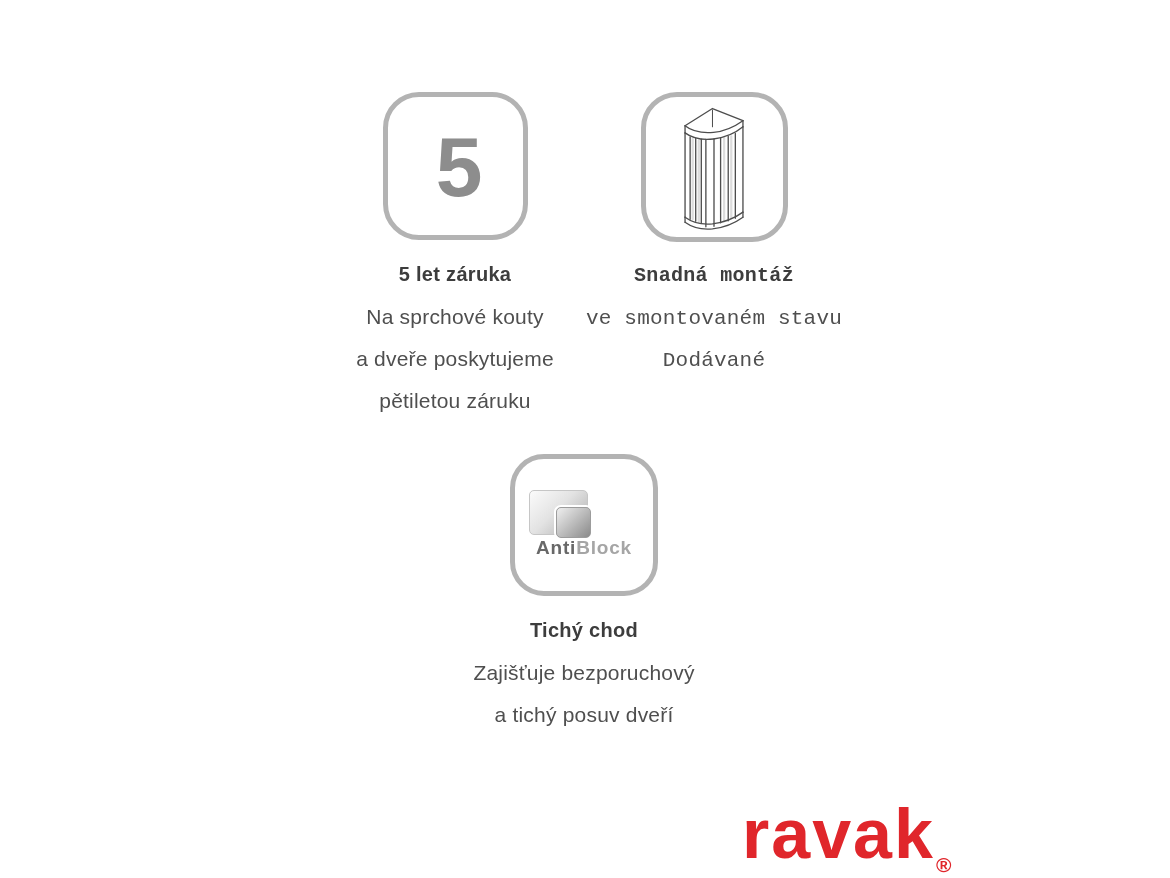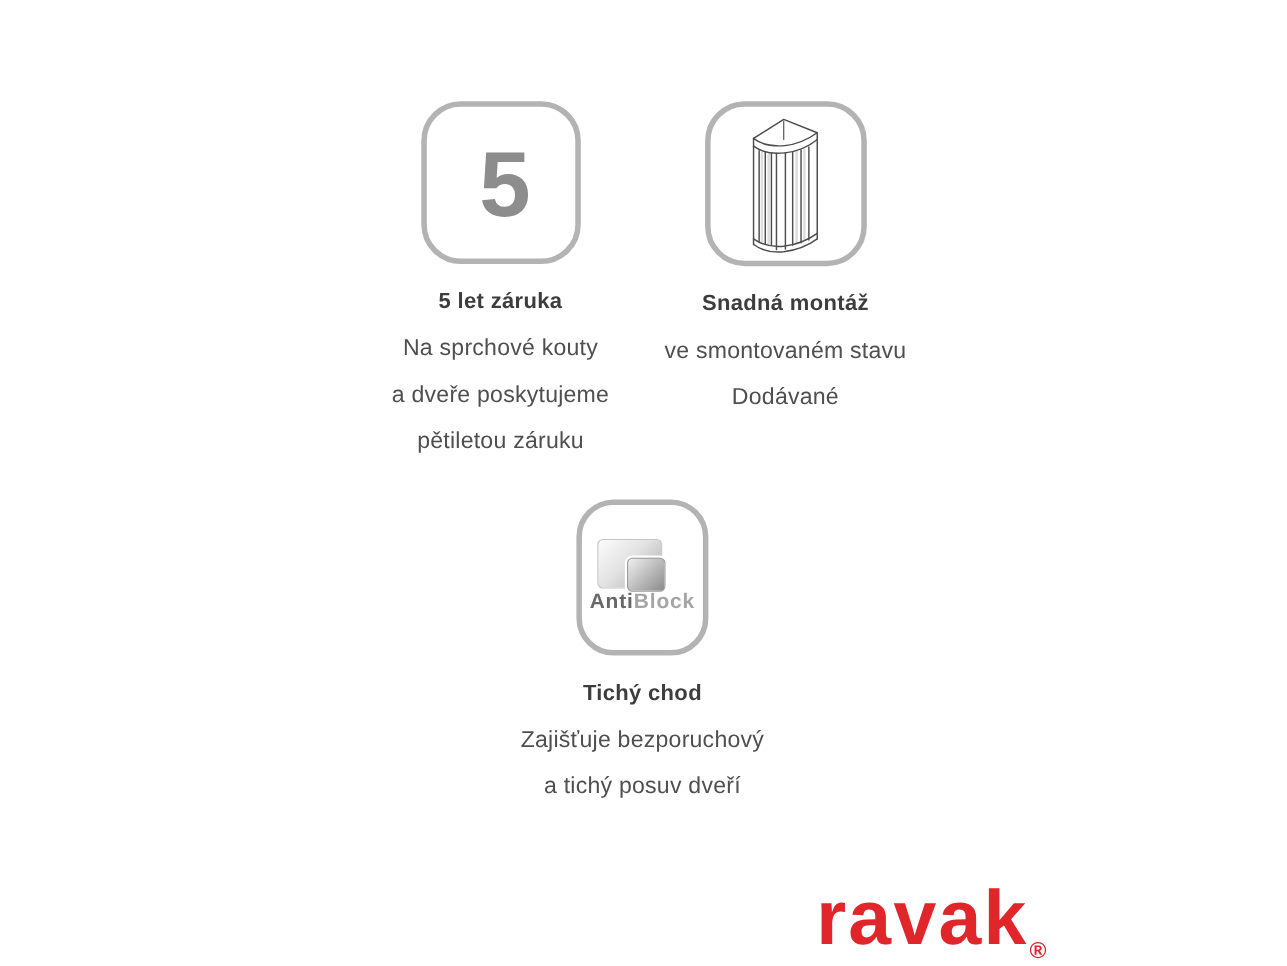--- a/index.html
+++ b/index.html
@@ -2,30 +2,30 @@
 <html><head>
 <meta charset="utf-8">
 <style>
   html,body{margin:0;padding:0;}
   body{
     width:1170px;height:878px;background:#ffffff;position:relative;
     font-family:"Liberation Sans","DejaVu Sans",sans-serif;overflow:hidden;
   }
   .feature{position:absolute;width:300px;text-align:center;}
   .f1{left:305px;top:92px;}
-  .f2{left:564px;top:92px;}
+  .f2{left:564px;top:92px;font-family:Liberation Mono, monospace;}
   .f3{left:434px;top:454px;}
   .badge{
     box-sizing:border-box;margin:0 auto;background:#ffffff;
     border:5px solid #b3b3b3;border-radius:36px;position:relative;
     display:flex;align-items:center;justify-content:center;
   }
   .badge-5{width:145px;height:148px;}
   .badge-shower{width:147px;height:150px;}
-  .badge-ab{width:120px;height:142px;border-radius:34px;}
+  .badge-ab{width:148px;height:142px;border-radius:34px;}
   .digit5{
     font-size:84px;font-weight:bold;color:#8d8d8d;line-height:1;
     padding-left:8px;padding-top:2px;letter-spacing:0;
   }
   .feature h3{
     margin:20px 0 4px 0;font-size:20px;line-height:28px;font-weight:bold;
     color:#3d3d3d;letter-spacing:0.3px;
   }
   .feature p{
     margin:16px;font-size:21px;line-height:26px;color:#4f4f4f;letter-spacing:0.2px;

